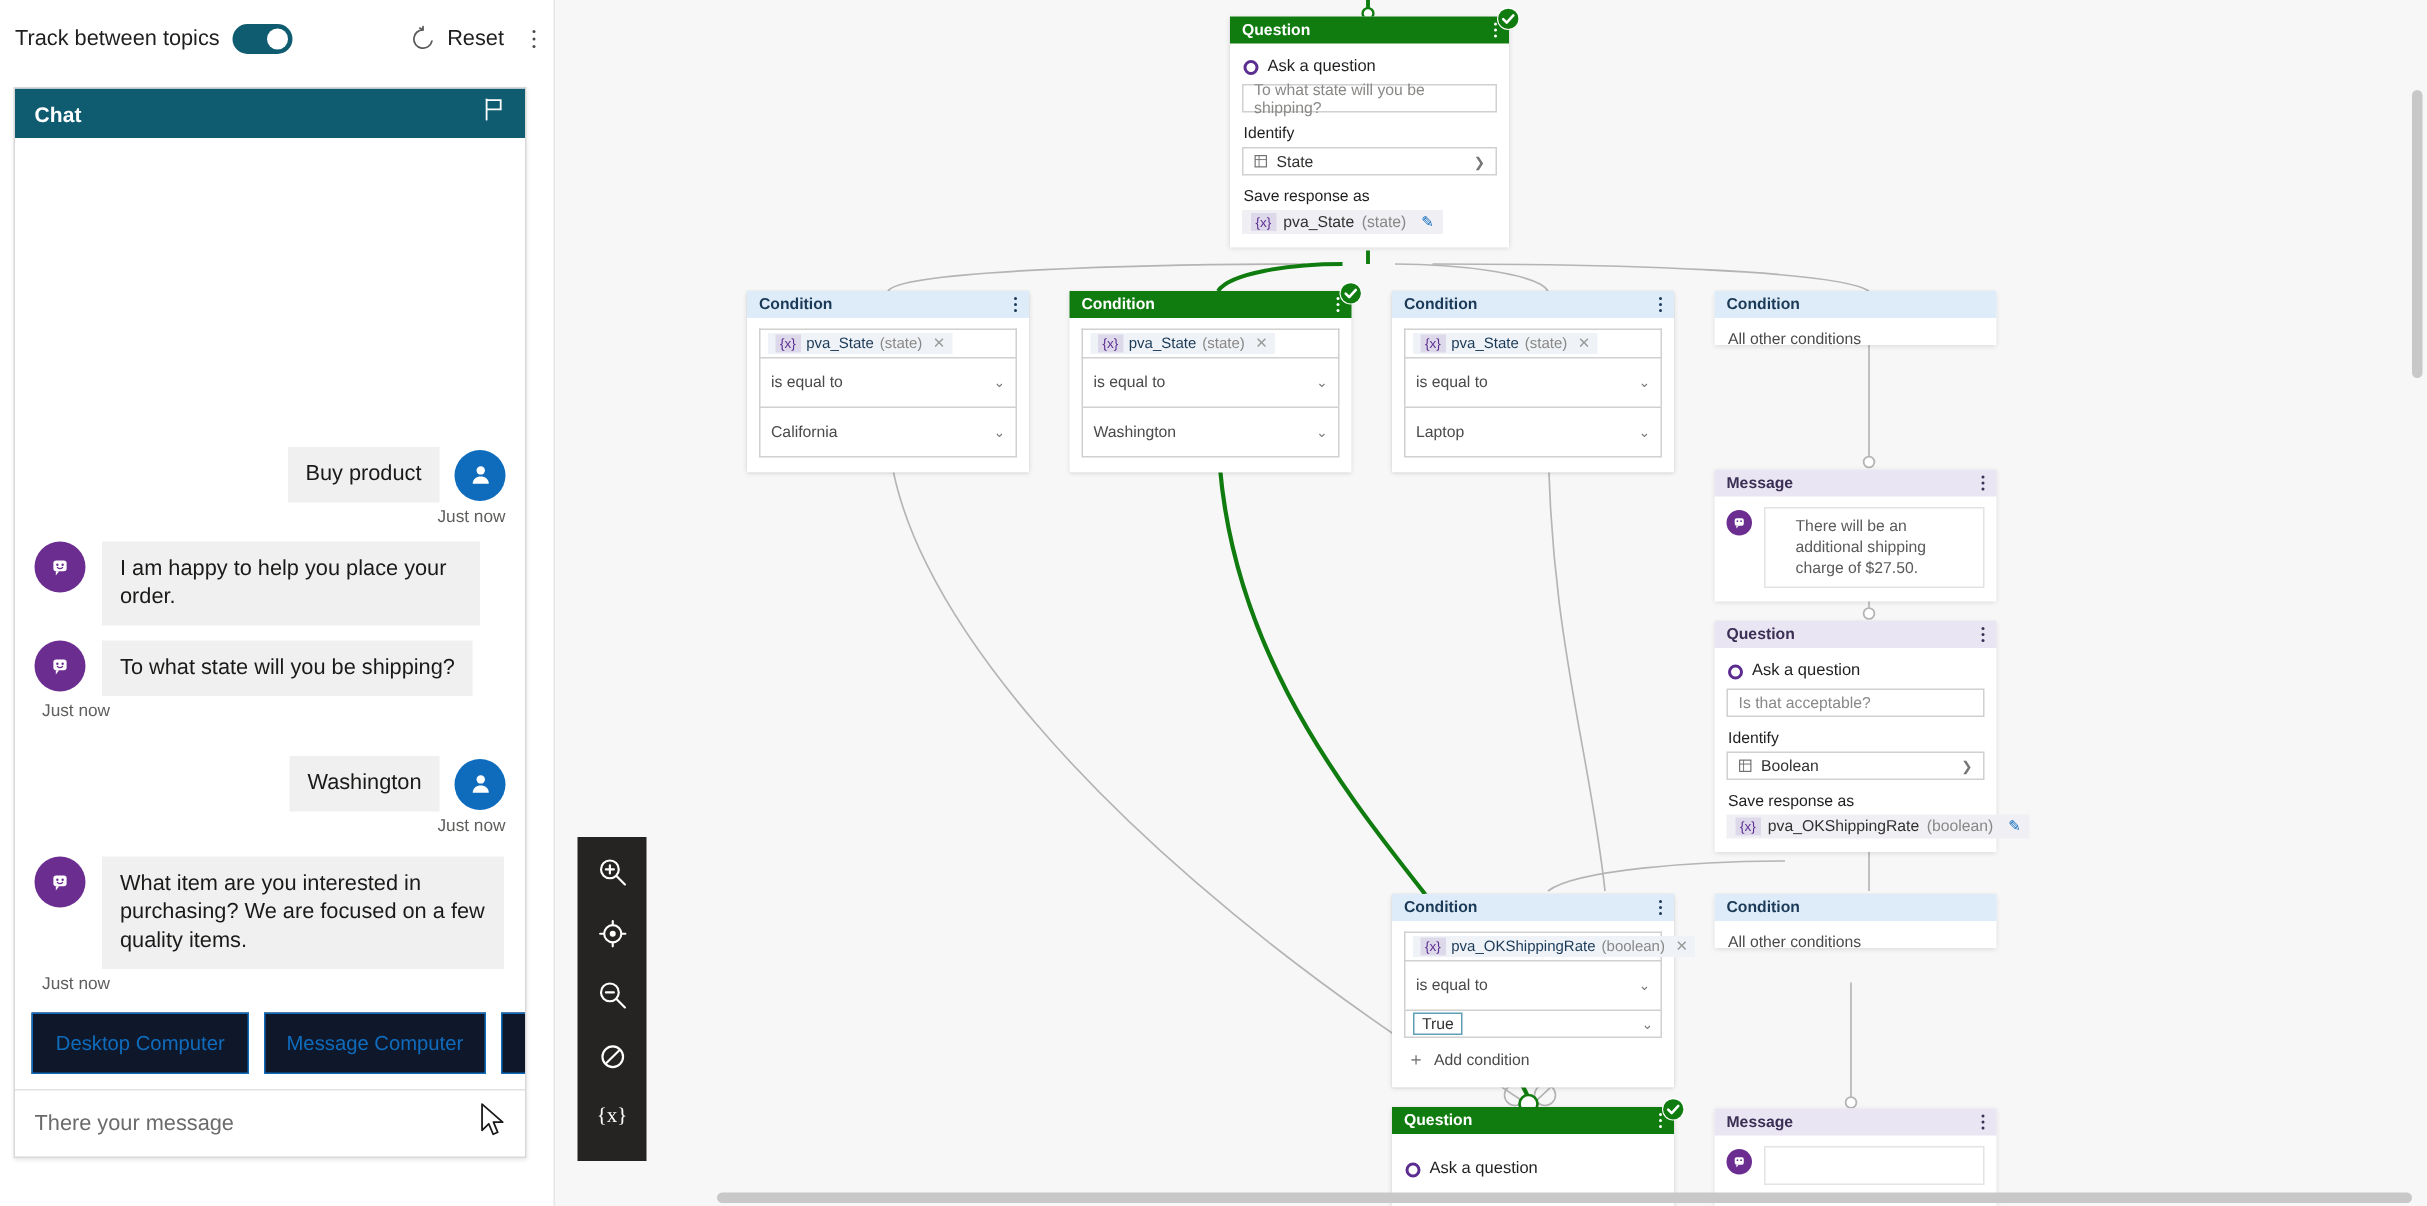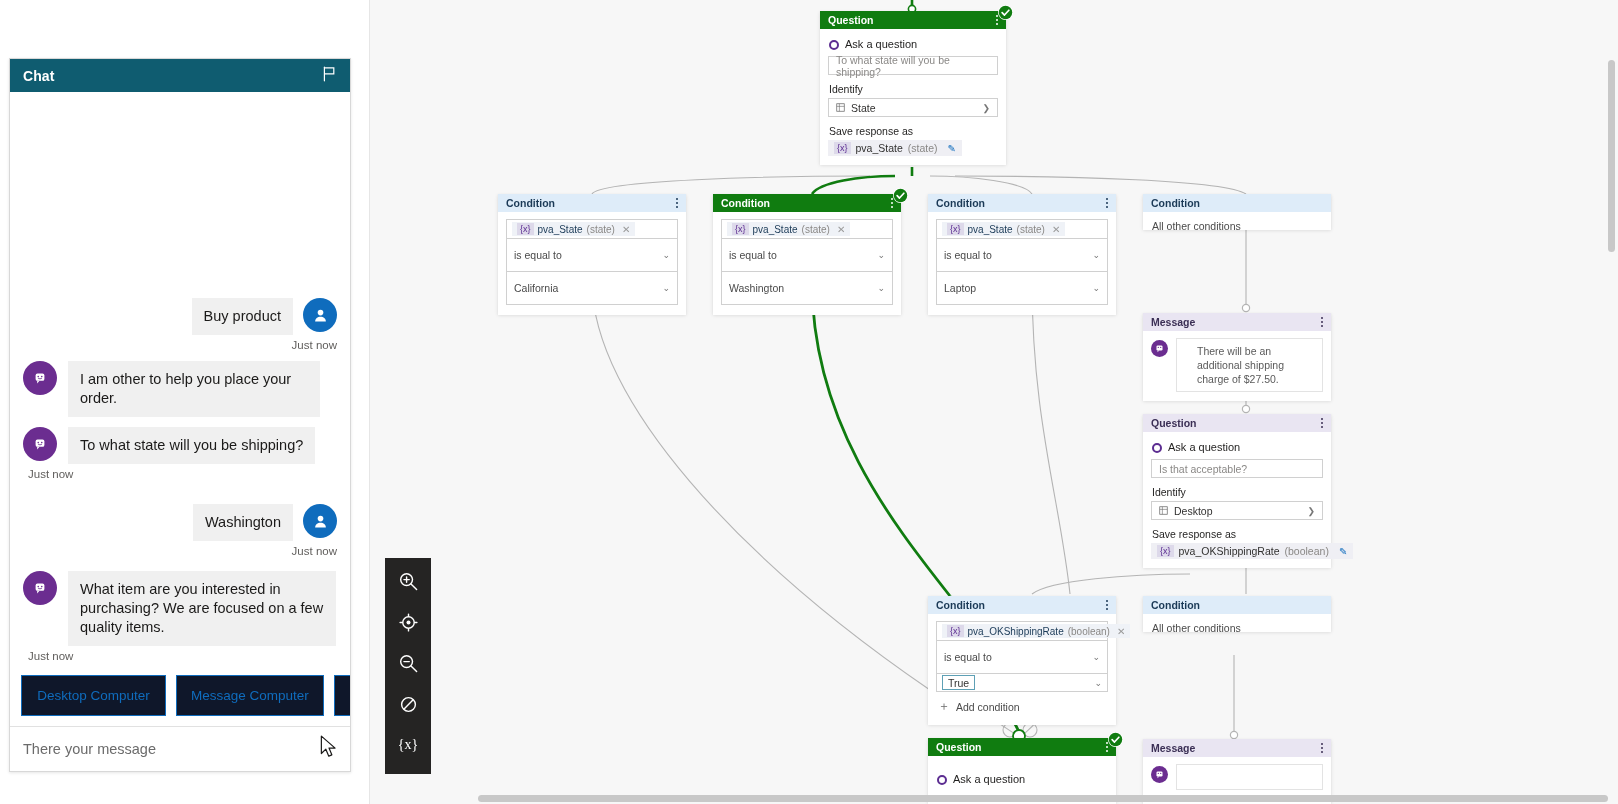--- a/index.html
+++ b/index.html
@@ -52,21 +52,21 @@
   }
   #chat-header {
     height: 33px; background: #0f5c70; color: #fff;
     display: flex; align-items: center; padding: 0 13px; flex: none;
   }
   #chat-header .title { font-size: 14px; font-weight: bold; letter-spacing: .1px;}
   #chat-header .flag { margin-left: auto; }
 
   #chat-body { flex: 1; position: relative; overflow: hidden; padding: 0 0 0 0; }
   .msg-row { display: flex; align-items: flex-start; padding: 0 13px; margin-top: 10px; }
-  .msg-row.user { justify-content: flex-end; }
+  .msg-row.user { justify-content: flex-end; align-items: center; }
   .bubble {
     background: #f0f0f0; color: #1b1a19; font-size: 14.5px; line-height: 19px;
     padding: 9px 12px; max-width: 252px;
   }
   .avatar {
     width: 34px; height: 34px; border-radius: 50%; flex: none;
     display: flex; align-items: center; justify-content: center;
   }
   .avatar.user { background: #0f6cbd; margin-left: 10px; }
   .avatar.bot  { background: #6b2d90; margin-right: 11px; }
@@ -203,20 +203,38 @@
     background: #c8c8c8; border-radius: 4px; z-index: 30;
   }
 </style>
 </head>
 <body>
 
 <div id="app">
 
   <div id="chat-pane">
 
+    <div id="chat-topbar">
+      <span class="track-label">Track between topics</span>
+      <div class="toggle">
+        <div class="knob"></div>
+      </div>
+      <div class="reset-wrap">
+        <svg class="reset-ico" viewBox="0 0 20 20">
+          <path d="M10 3.2a6.8 6.8 0 1 0 6.6 8.4" fill="none" stroke="#5a5a5a" stroke-width="1.3" stroke-linecap="round"></path>
+          <path d="M10 3.2 L10 0.7 M10 3.2 L7.6 1.9" fill="none" stroke="#5a5a5a" stroke-width="1.3" stroke-linecap="round"></path>
+        </svg>
+        <span class="reset-txt">Reset</span>
+      </div>
+      <div class="kebab">
+          <i></i>
+          <i></i>
+          <i></i>
+        </div>
+    </div>
 
     <div id="chat-card">
       <div id="chat-header">
         <span class="title">Chat</span>
         <span class="flag">
           <svg width="15" height="16" viewBox="0 0 15 16">
             <path d="M2.4 1.2 v13.6" stroke="#ffffff" stroke-width="1.2" fill="none" stroke-linecap="round"></path>
             <path d="M2.4 1.8 h9.4 v6.1 h-9.4" stroke="#ffffff" stroke-width="1.2" fill="none"></path>
           </svg>
         </span>
@@ -239,21 +257,21 @@
         <div class="msg-row bot">
           <div class="avatar bot">
             <svg width="16" height="16" viewBox="0 0 20 20">
                 <rect x="4.5" y="4.5" width="11" height="9" rx="2.3" fill="#fff"></rect>
                 <path d="M6.5 13.5 L6.5 17 L9.3 13.5 Z" fill="#fff"></path>
                 <circle cx="7.8" cy="8.1" r="1" fill="#6b2d90"></circle>
                 <circle cx="12.2" cy="8.1" r="1" fill="#6b2d90"></circle>
                 <path d="M7.8 10.4 q2.2 1.8 4.4 0" stroke="#6b2d90" stroke-width="1" fill="none" stroke-linecap="round"></path>
               </svg>
           </div>
-          <div class="bubble">I am other to help you place your order.</div>
+          <div class="bubble">I am happy to help you place your order.</div>
         </div>
 
         <div class="msg-row bot">
           <div class="avatar bot">
             <svg width="16" height="16" viewBox="0 0 20 20">
                 <rect x="4.5" y="4.5" width="11" height="9" rx="2.3" fill="#fff"></rect>
                 <path d="M6.5 13.5 L6.5 17 L9.3 13.5 Z" fill="#fff"></path>
                 <circle cx="7.8" cy="8.1" r="1" fill="#6b2d90"></circle>
                 <circle cx="12.2" cy="8.1" r="1" fill="#6b2d90"></circle>
                 <path d="M7.8 10.4 q2.2 1.8 4.4 0" stroke="#6b2d90" stroke-width="1" fill="none" stroke-linecap="round"></path>
@@ -527,21 +545,21 @@
         </div>
         <div class="field">
           <span>Is that acceptable?</span>
         </div>
         <div class="sec-lbl">Identify</div>
         <div class="field dark">
           <svg width="9" height="9" viewBox="0 0 12 12" style="margin-right:6px">
               <rect x="1" y="1" width="10" height="10" fill="none" stroke="#6a6a6a" stroke-width="1"></rect>
               <path d="M1 4.5h10M4.5 1v10" stroke="#6a6a6a" stroke-width=".8"></path>
             </svg>
-          <span>Desktop</span>
+          <span>Boolean</span>
           <span class="chev">❯</span>
         </div>
         <div class="sec-lbl">Save response as</div>
         <div class="var-chip">
           <span class="var-x">{x}</span>
           <span>pva_OKShippingRate</span>
           <span class="var-type">(boolean)</span>
           <span class="pencil">✎</span>
         </div>
       </div>

